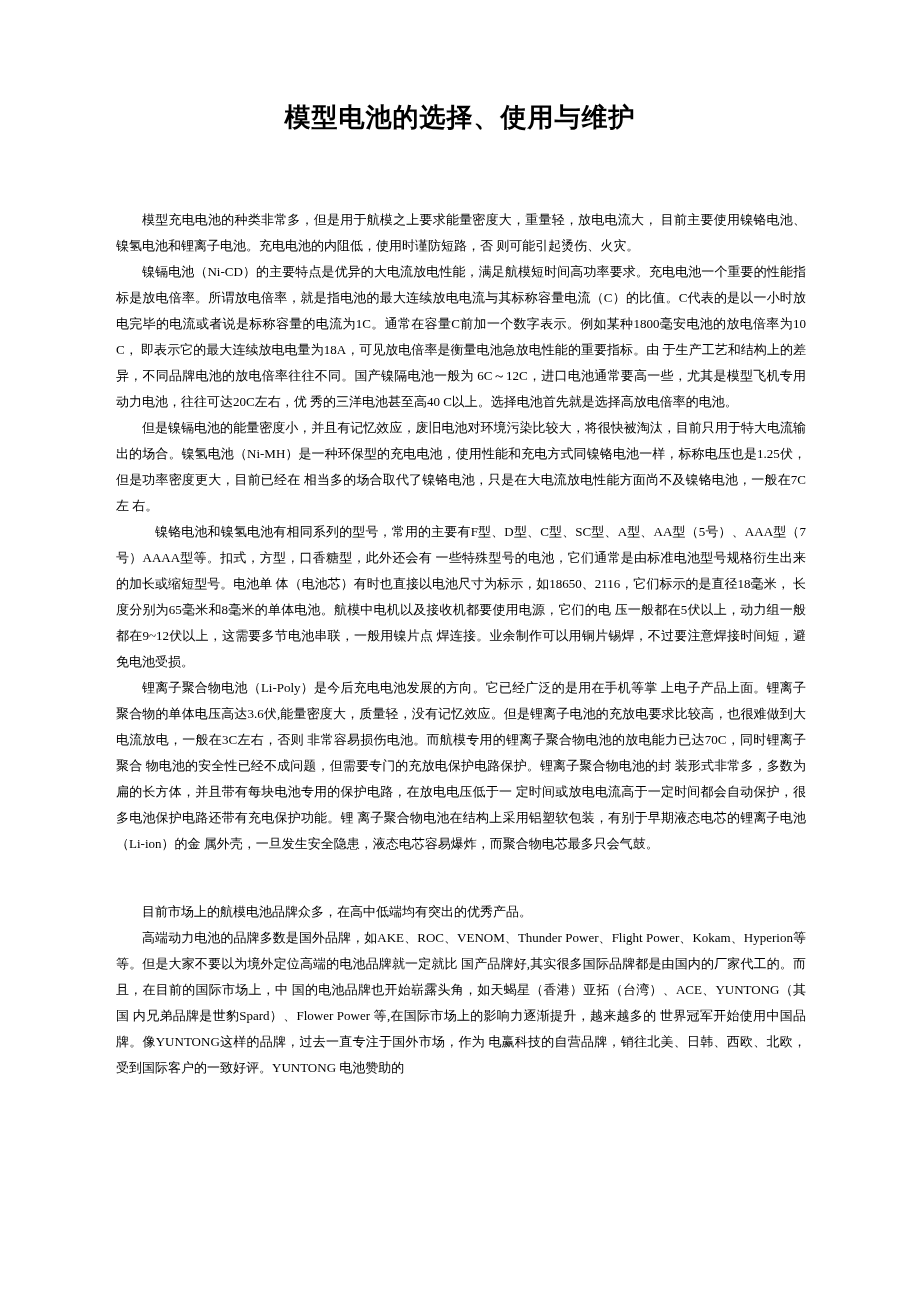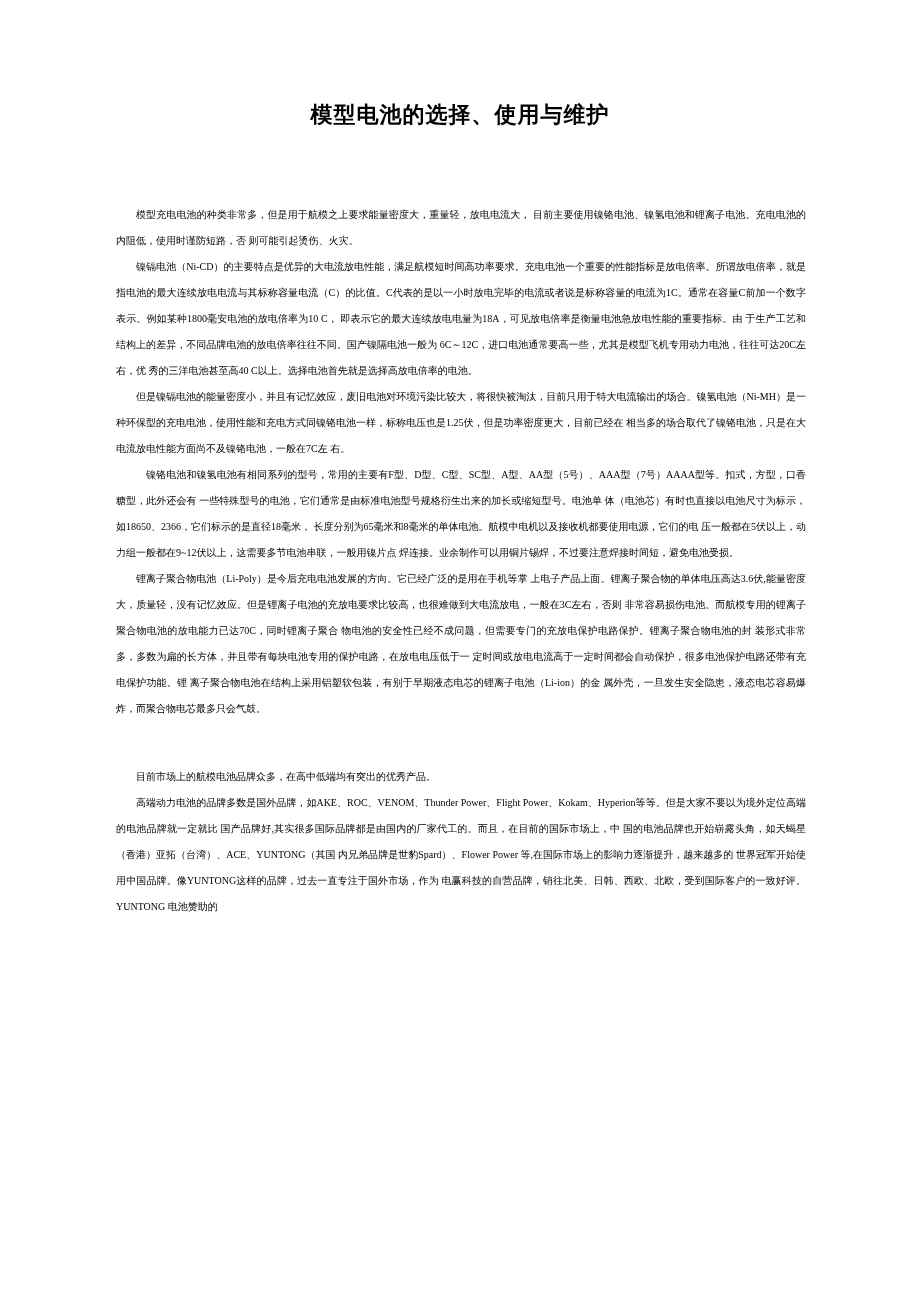--- a/index.html
+++ b/index.html
@@ -14,31 +14,31 @@
     background: #ffffff;
     color: #000000;
     font-family: "Liberation Serif", "DejaVu Serif", serif;
     overflow: hidden;
     box-sizing: border-box;
   }
   .doc-title {
     margin: 0;
     padding-top: 100px;
     text-align: center;
-    font-size: 22px;
+    font-size: 26px;
     font-weight: bold;
     letter-spacing: 1px;
     color: #000000;
   }
   .doc-body {
     box-sizing: border-box;
     width: 690px;
     margin-left: 116px;
     margin-top: 72px;
-    font-size: 10px;
+    font-size: 13px;
     line-height: 26px;
     text-align: justify;
     color: #000000;
   }
   .para {
     margin: 0;
     text-indent: 2em;
   }
   .para.indent-wide {
     text-indent: 3em;
@@ -50,18 +50,18 @@
 </head>
 <body>
 
 <div class="page">
   <h1 class="doc-title">模型电池的选择、使用与维护</h1>
 
   <div class="doc-body">
     <p class="para">模型充电电池的种类非常多，但是用于航模之上要求能量密度大，重量轻，放电电流大， 目前主要使用镍铬电池、镍氢电池和锂离子电池。充电电池的内阻低，使用时谨防短路，否 则可能引起烫伤、火灾。</p>
     <p class="para">镍镉电池（Ni-CD）的主要特点是优异的大电流放电性能，满足航模短时间高功率要求。充电电池一个重要的性能指标是放电倍率。所谓放电倍率，就是指电池的最大连续放电电流与其标称容量电流（C）的比值。C代表的是以一小时放电完毕的电流或者说是标称容量的电流为1C。通常在容量C前加一个数字表示。例如某种1800毫安电池的放电倍率为10 C， 即表示它的最大连续放电电量为18A，可见放电倍率是衡量电池急放电性能的重要指标。由 于生产工艺和结构上的差异，不同品牌电池的放电倍率往往不同。国产镍隔电池一般为 6C～12C，进口电池通常要高一些，尤其是模型飞机专用动力电池，往往可达20C左右，优 秀的三洋电池甚至高40 C以上。选择电池首先就是选择高放电倍率的电池。</p>
     <p class="para">但是镍镉电池的能量密度小，并且有记忆效应，废旧电池对环境污染比较大，将很快被淘汰，目前只用于特大电流输出的场合。镍氢电池（Ni-MH）是一种环保型的充电电池，使用性能和充电方式同镍铬电池一样，标称电压也是1.25伏，但是功率密度更大，目前已经在 相当多的场合取代了镍铬电池，只是在大电流放电性能方面尚不及镍铬电池，一般在7C左 右。</p>
-    <p class="para indent-wide">镍铬电池和镍氢电池有相同系列的型号，常用的主要有F型、D型、C型、SC型、A型、AA型（5号）、AAA型（7号）AAAA型等。扣式，方型，口香糖型，此外还会有 一些特殊型号的电池，它们通常是由标准电池型号规格衍生出来的加长或缩短型号。电池单 体（电池芯）有时也直接以电池尺寸为标示，如18650、2366，它们标示的是直径18毫米， 长度分别为65毫米和8毫米的单体电池。航模中电机以及接收机都要使用电源，它们的电 压一般都在5伏以上，动力组一般都在9~12伏以上，这需要多节电池串联，一般用镍片点 焊连接。业余制作可以用铜片锡焊，不过要注意焊接时间短，避免电池受损。</p>
+    <p class="para indent-wide">镍铬电池和镍氢电池有相同系列的型号，常用的主要有F型、D型、C型、SC型、A型、AA型（5号）、AAA型（7号）AAAA型等。扣式，方型，口香糖型，此外还会有 一些特殊型号的电池，它们通常是由标准电池型号规格衍生出来的加长或缩短型号。电池单 体（电池芯）有时也直接以电池尺寸为标示，如18650、2116，它们标示的是直径18毫米， 长度分别为65毫米和8毫米的单体电池。航模中电机以及接收机都要使用电源，它们的电 压一般都在5伏以上，动力组一般都在9~12伏以上，这需要多节电池串联，一般用镍片点 焊连接。业余制作可以用铜片锡焊，不过要注意焊接时间短，避免电池受损。</p>
     <p class="para">锂离子聚合物电池（Li-Poly）是今后充电电池发展的方向。它已经广泛的是用在手机等掌 上电子产品上面。锂离子聚合物的单体电压高达3.6伏,能量密度大，质量轻，没有记忆效应。但是锂离子电池的充放电要求比较高，也很难做到大电流放电，一般在3C左右，否则 非常容易损伤电池。而航模专用的锂离子聚合物电池的放电能力已达70C，同时锂离子聚合 物电池的安全性已经不成问题，但需要专门的充放电保护电路保护。锂离子聚合物电池的封 装形式非常多，多数为扁的长方体，并且带有每块电池专用的保护电路，在放电电压低于一 定时间或放电电流高于一定时间都会自动保护，很多电池保护电路还带有充电保护功能。锂 离子聚合物电池在结构上采用铝塑软包装，有别于早期液态电芯的锂离子电池（Li-ion）的金 属外壳，一旦发生安全隐患，液态电芯容易爆炸，而聚合物电芯最多只会气鼓。</p>
     <p class="para gap-before">目前市场上的航模电池品牌众多，在高中低端均有突出的优秀产品。</p>
     <p class="para">高端动力电池的品牌多数是国外品牌，如AKE、ROC、VENOM、Thunder Power、Flight Power、Kokam、Hyperion等等。但是大家不要以为境外定位高端的电池品牌就一定就比 国产品牌好,其实很多国际品牌都是由国内的厂家代工的。而且，在目前的国际市场上，中 国的电池品牌也开始崭露头角，如天蝎星（香港）亚拓（台湾）、ACE、YUNTONG（其国 内兄弟品牌是世豹Spard）、Flower Power 等,在国际市场上的影响力逐渐提升，越来越多的 世界冠军开始使用中国品牌。像YUNTONG这样的品牌，过去一直专注于国外市场，作为 电赢科技的自营品牌，销往北美、日韩、西欧、北欧，受到国际客户的一致好评。YUNTONG  电池赞助的</p>
   </div>
 </div>
 
 </body></html>

